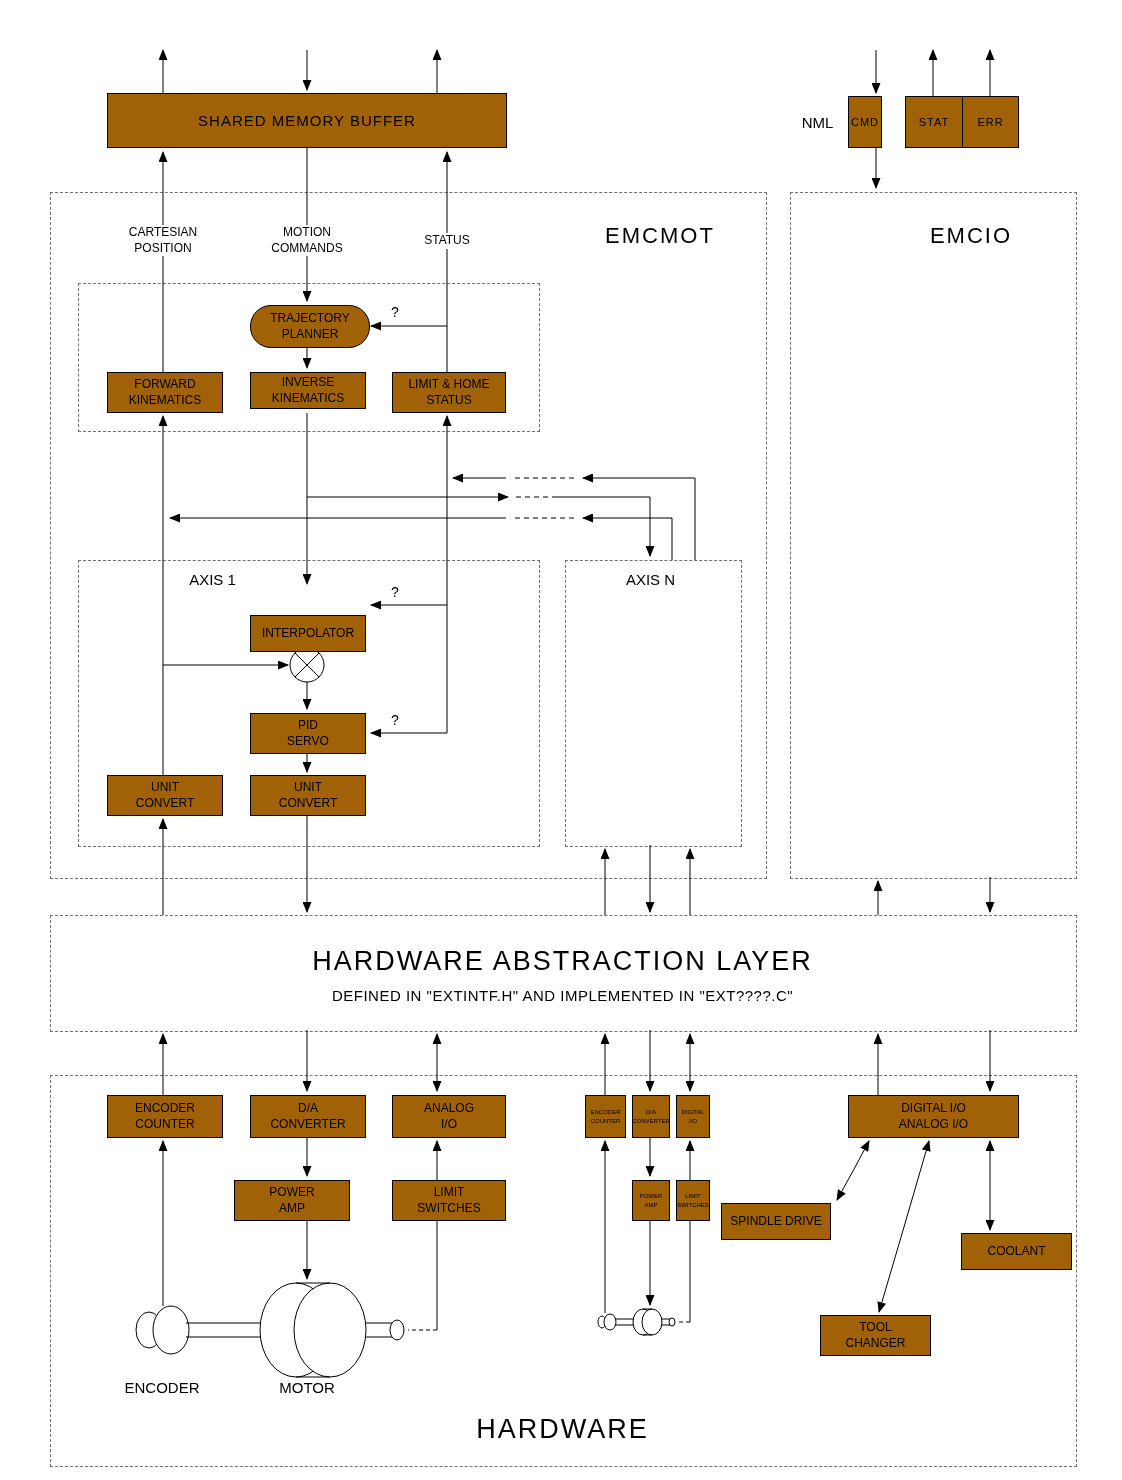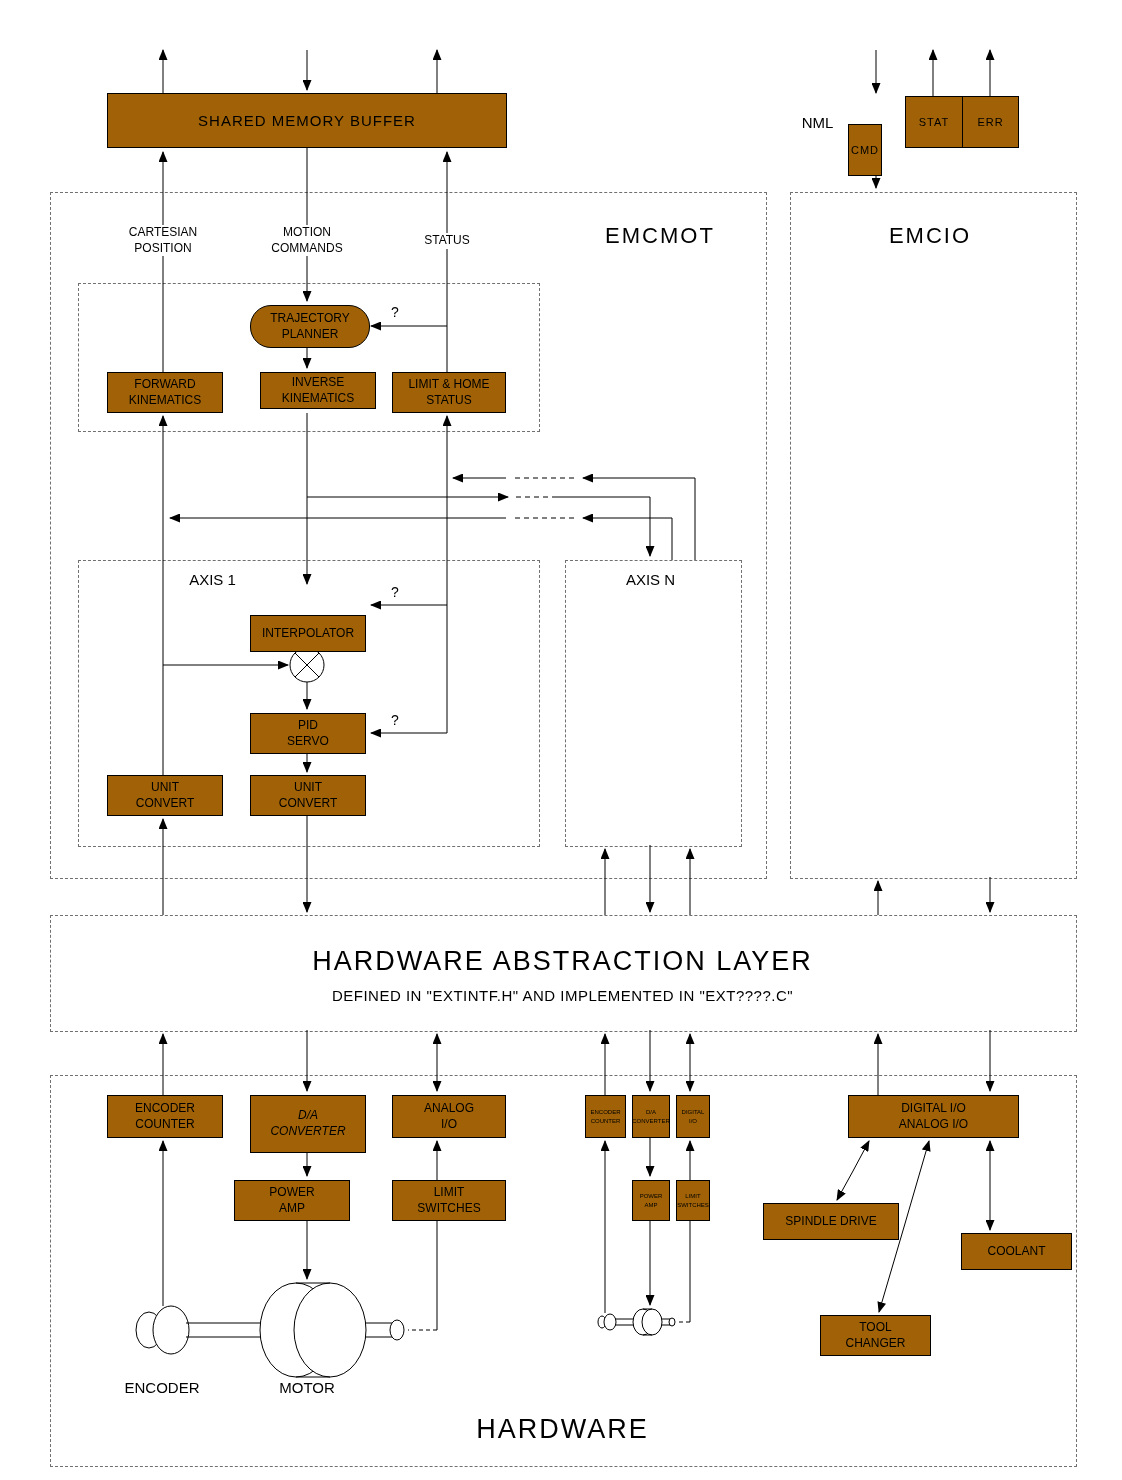--- a/index.html
+++ b/index.html
@@ -158,38 +158,38 @@
       <line x1="643" y1="1309" x2="652" y2="1309"></line>
       <line x1="643" y1="1335" x2="652" y2="1335"></line>
       <line x1="662" y1="1319" x2="671" y2="1319"></line>
       <line x1="662" y1="1325" x2="671" y2="1325"></line>
       <ellipse cx="672" cy="1322" rx="3" ry="4"></ellipse>
     </g>
   </svg>
 
   <div class="box smb" style="left:107px;top:93px;width:400px;height:55px;">SHARED MEMORY BUFFER</div>
   <div class="lbl f15" style="left:795px;top:113px;width:45px;">NML</div>
-  <div class="box f11" style="left:848px;top:96px;width:34px;height:52px;margin-top:28px;">CMD</div>
+  <div class="box f11" style="left:848px;top:96px;width:34px;height:52px;">CMD</div>
   <div class="box f11" style="left:905px;top:96px;width:58px;height:52px;">STAT</div>
   <div class="box f11" style="left:962px;top:96px;width:57px;height:52px;">ERR</div>
 
   <div class="lbl sect" style="left:595px;top:222px;width:130px;">EMCMOT</div>
-  <div class="lbl sect" style="left:870px;top:222px;width:120px;">EMCIO</div>
+  <div class="lbl sect" style="left:892px;top:222px;width:120px;text-align:right;">EMCIO</div>
 
   <div class="lbl whitebg" style="left:113px;top:225px;width:100px;">CARTESIAN
 POSITION</div>
   <div class="lbl whitebg" style="left:257px;top:225px;width:100px;">MOTION
 COMMANDS</div>
   <div class="lbl whitebg" style="left:407px;top:233px;width:80px;">STATUS</div>
 
   <div class="box" style="left:250px;top:305px;width:120px;height:43px;border-radius:21px;">TRAJECTORY
 PLANNER</div>
   <div class="box" style="left:107px;top:372px;width:116px;height:41px;">FORWARD
 KINEMATICS</div>
-  <div class="box" style="left:260px;top:372px;width:116px;height:37px;">INVERSE
+  <div class="box" style="left:250px;top:372px;width:116px;height:37px;">INVERSE
 KINEMATICS</div>
   <div class="box" style="left:392px;top:372px;width:114px;height:41px;">LIMIT &amp; HOME
 STATUS</div>
   <div class="lbl qmark" style="left:388px;top:303px;width:14px;">?</div>
 
   <div class="lbl f15" style="left:170px;top:570px;width:85px;">AXIS 1</div>
   <div class="box" style="left:250px;top:587px;width:116px;height:37px;margin-top:28px;">INTERPOLATOR</div>
   <div class="lbl qmark" style="left:388px;top:583px;width:14px;">?</div>
   <div class="box" style="left:250px;top:713px;width:116px;height:41px;">PID
 SERVO</div>
@@ -199,21 +199,21 @@
   <div class="box" style="left:250px;top:775px;width:116px;height:41px;">UNIT
 CONVERT</div>
 
   <div class="lbl f15" style="left:608px;top:570px;width:85px;">AXIS N</div>
 
   <div class="lbl haltitle" style="left:50px;top:944px;width:1025px;">HARDWARE ABSTRACTION LAYER</div>
   <div class="lbl halsub" style="left:50px;top:986px;width:1025px;">DEFINED IN "EXTINTF.H" AND IMPLEMENTED IN "EXT????.C"</div>
 
   <div class="box" style="left:107px;top:1095px;width:116px;height:43px;">ENCODER
 COUNTER</div>
-  <div class="box" style="left:250px;top:1095px;width:116px;height:58px;font-style:italic;">D/A
+  <div class="box" style="left:250px;top:1095px;width:116px;height:43px;">D/A
 CONVERTER</div>
   <div class="box" style="left:392px;top:1095px;width:114px;height:43px;">ANALOG
 I/O</div>
   <div class="box" style="left:234px;top:1180px;width:116px;height:41px;">POWER
 AMP</div>
   <div class="box" style="left:392px;top:1180px;width:114px;height:41px;">LIMIT
 SWITCHES</div>
   <div class="lbl f15" style="left:112px;top:1378px;width:100px;">ENCODER</div>
   <div class="lbl f15" style="left:257px;top:1378px;width:100px;">MOTOR</div>
 
@@ -223,20 +223,20 @@
 CONVERTER</div>
   <div class="box f6" style="left:676px;top:1095px;width:34px;height:43px;">DIGITAL
 I/O</div>
   <div class="box f6" style="left:632px;top:1180px;width:38px;height:41px;">POWER
 AMP</div>
   <div class="box f6" style="left:676px;top:1180px;width:34px;height:41px;">LIMIT
 SWITCHES</div>
 
   <div class="box" style="left:848px;top:1095px;width:171px;height:43px;">DIGITAL I/O
 ANALOG I/O</div>
-  <div class="box" style="left:763px;top:1203px;width:136px;height:37px;text-align:right;">SPINDLE DRIVE</div>
+  <div class="box" style="left:721px;top:1203px;width:110px;height:37px;text-align:right;">SPINDLE DRIVE</div>
   <div class="box" style="left:961px;top:1233px;width:111px;height:37px;">COOLANT</div>
   <div class="box" style="left:820px;top:1315px;width:111px;height:41px;">TOOL
 CHANGER</div>
 
   <div class="lbl haltitle" style="left:50px;top:1412px;width:1025px;">HARDWARE</div>
 
 </div>
 
 </body></html>

